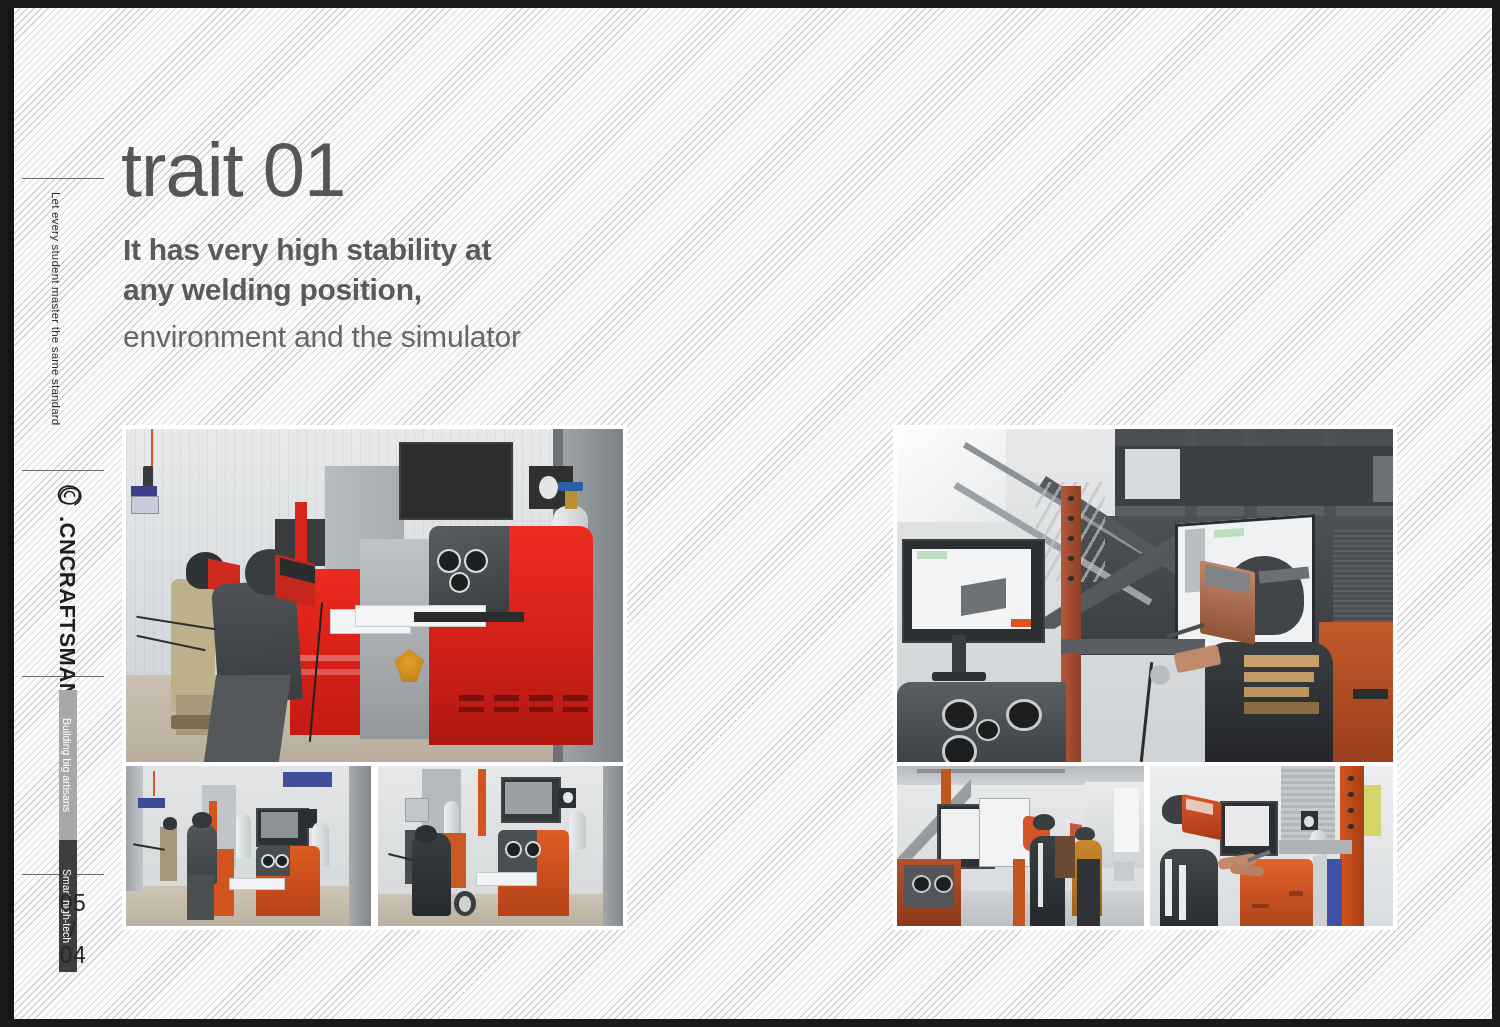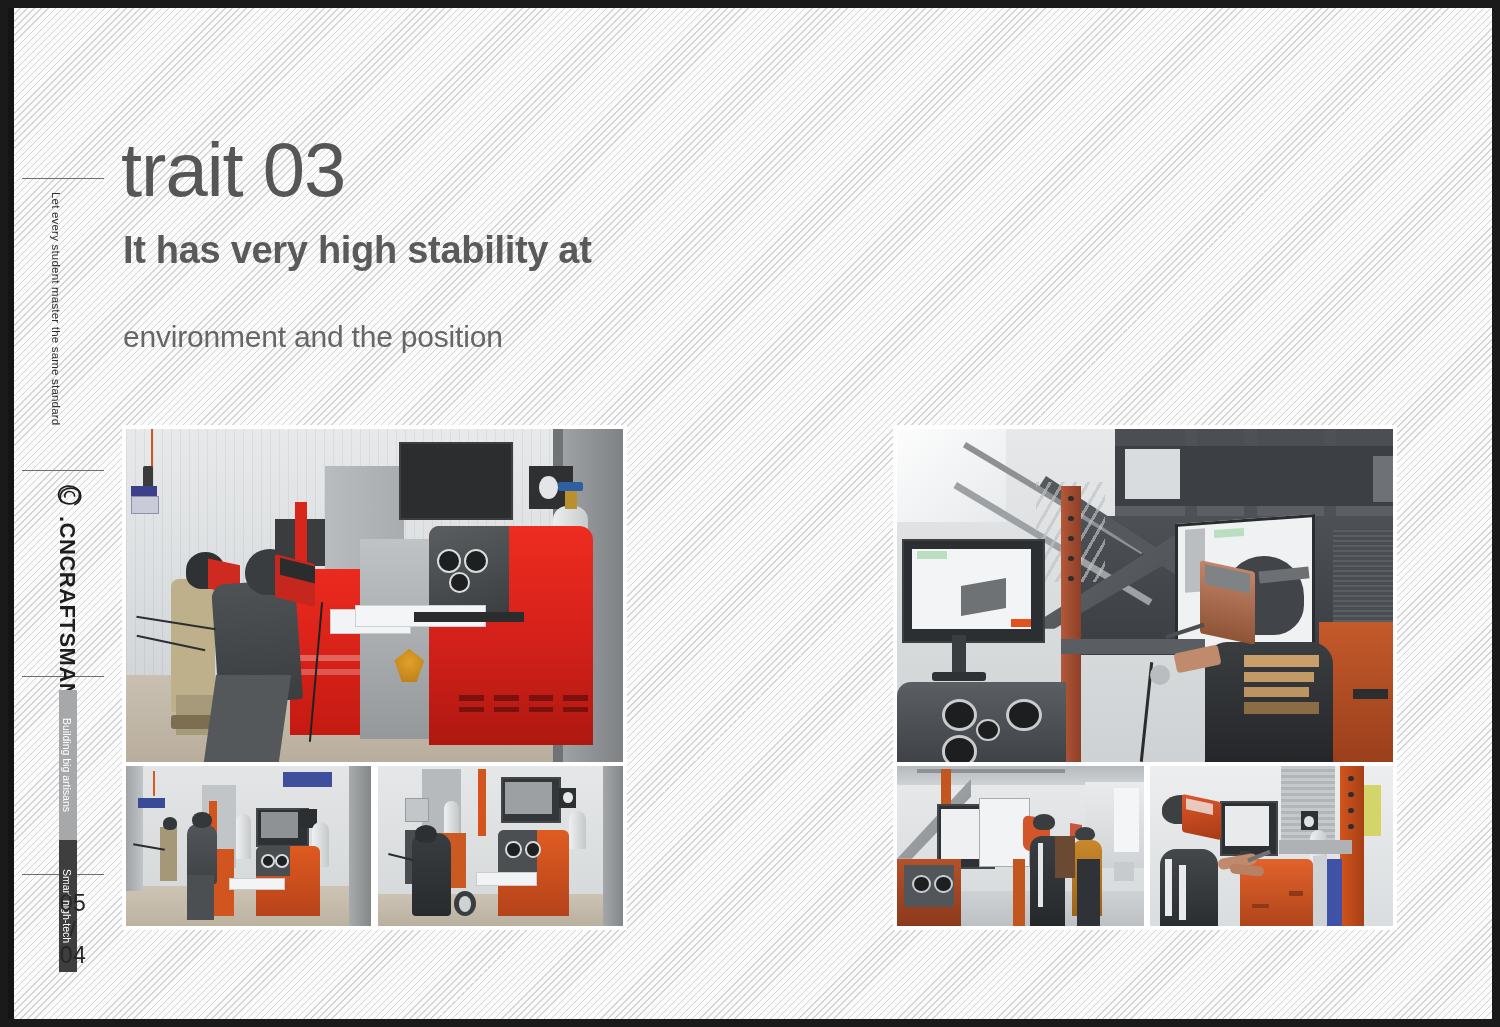--- a/index.html
+++ b/index.html
@@ -103,21 +103,21 @@
     left:113px; top:123px;
     font-size:76px;
     line-height:78px;
     font-weight:400;
     color:#565656;
     letter-spacing:-1px;
   }
   #subtitle{
     position:absolute;
     left:115px; top:222px;
-    font-size:38px;
+    font-size:30px;
     line-height:40px;
     font-weight:700;
     color:#5a5a5a;
     letter-spacing:-.3px;
   }
   #subtitle2{
     position:absolute;
     left:115px; top:308px;
     font-size:30px;
     line-height:42px;
@@ -183,28 +183,29 @@
     <div class="badge" style="background:#a6a8aa;color:#fff;height:130px;">Building big artisans</div>
     <div class="badge" style="background:#3e3e3e;color:#fff;height:112px;">Smart high-tech</div>
   </div>
 
   <div id="pagenum">
     <span>05</span>
     <span class="slash">/</span>
     <span>04</span>
   </div>
 
-  <div id="title">trait 03</div>
+  <div id="title">trait 01</div>
 
   <div id="subtitle">
     <div>It has very high stability at</div>
+    <div>any welding position,</div>
   </div>
 
   <div id="subtitle2">
-    <div>environment and the position</div>
+    <div>environment and the simulator</div>
   </div>
 
   <div class="photo" id="photo-main">
     <div class="ph-inner">
 
       <div class="obj" style="left:0;top:0;width:100%;height:74%;background:linear-gradient(180deg,#e7e9ea 0%,#dcdfe1 60%,#d2d6d8 100%);"></div>
       <div class="obj" style="left:0;top:0;width:100%;height:74%;background:repeating-linear-gradient(90deg,rgba(0,0,0,.05) 0 1px,rgba(255,255,255,0) 1px 9px);"></div>
 
       <div class="obj" style="left:0;bottom:0;width:100%;height:26%;background:linear-gradient(180deg,#c9c0b2,#b9ae9d);"></div>
 

